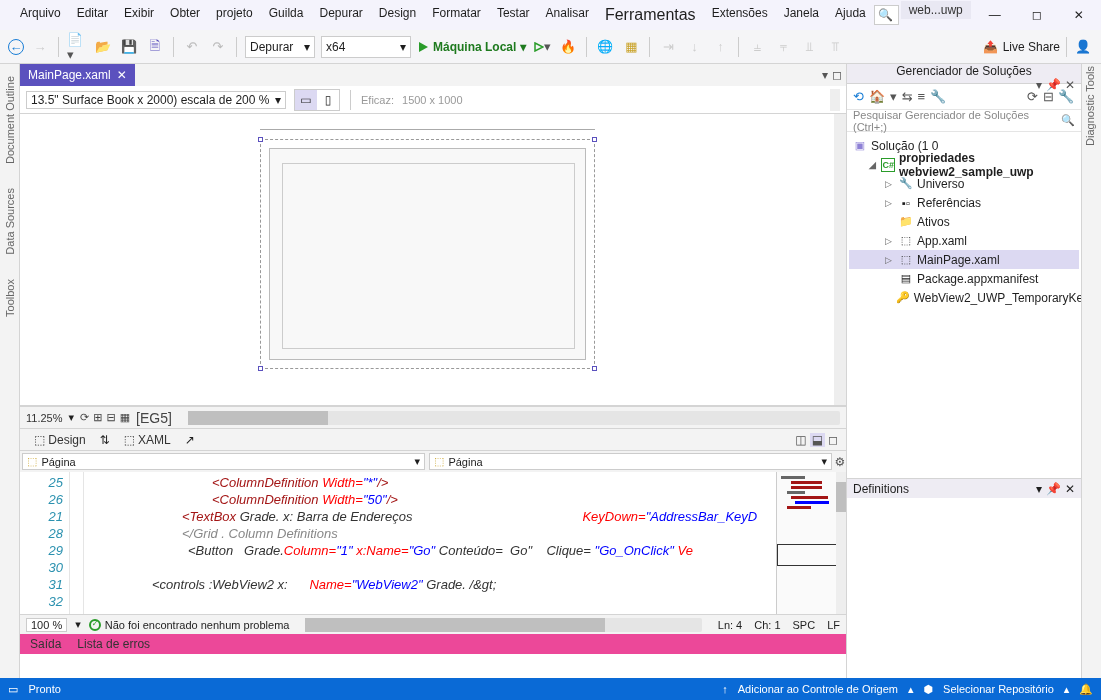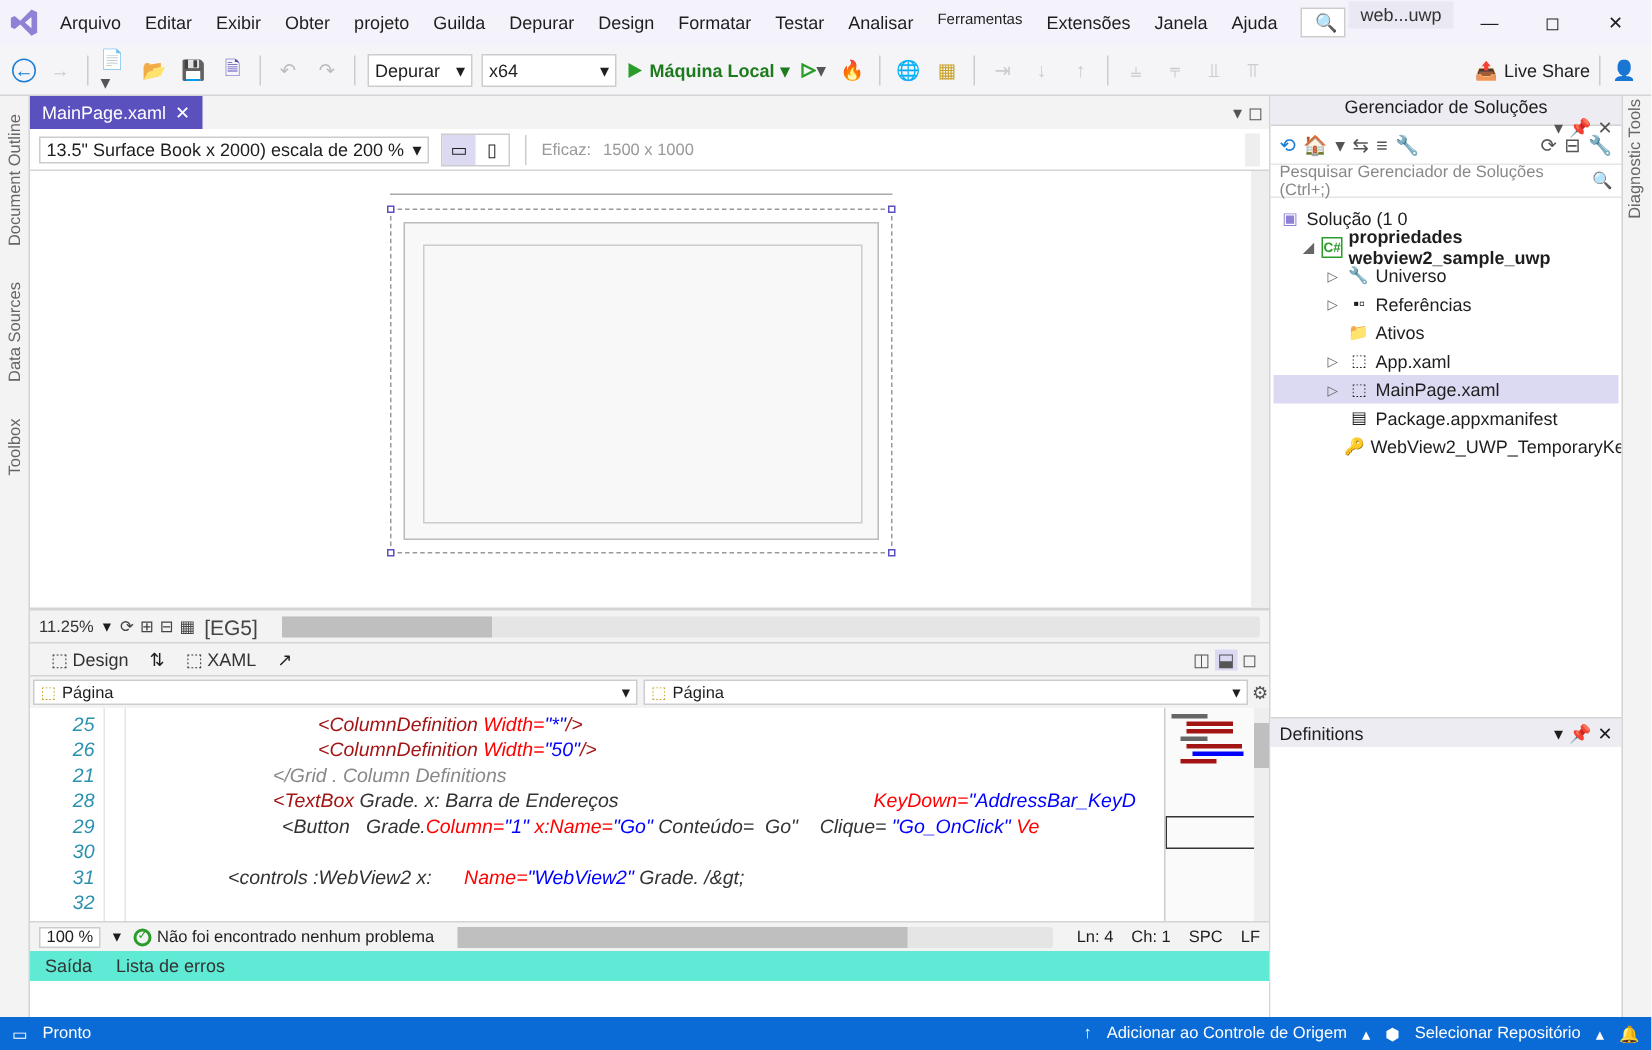--- a/index.html
+++ b/index.html
@@ -79,21 +79,21 @@
 
 .cl-tag{color:#a31515;} .cl-attr{color:#ff0000;} .cl-val{color:#0000ff;} .cl-txt{color:#333;} .cl-comment{color:#888;}
 
 .status-editor { height: 20px; border-top: 1px solid #d4d4d4; background: #f3f3f3; display: flex; align-items: center; padding: 0 6px; font-size: 11px; gap: 8px; }
 .status-editor .dd-small { border: 1px solid #ccc; background: #fff; padding: 0 4px; }
 .status-editor .no-issues { display: flex; align-items: center; gap: 4px; }
 .circle-ok { width: 12px; height: 12px; border-radius: 50%; border: 2px solid #2a9c2a; position: relative;}
 .circle-ok::after{content:"✓"; font-size:8px; color:#2a9c2a; position:absolute; left:1px; top:-2px;}
 .status-right{margin-left:auto; display:flex; gap:12px;text-align:right;}
 
-.output-tabs { height: 20px; background: #5eead4; display:flex; align-items:center; padding: 0 10px; gap: 16px; font-size: 12px;}
+.output-tabs { height: 20px; background: #ec4899; display:flex; align-items:center; padding: 0 10px; gap: 16px; font-size: 12px;}
 .output-tabs span { color: #333; }
 
 
 .right-tabs { width: 20px; background: #f3f3f3; border-left: 1px solid #d4d4d4; }
 .right-tabs .vtab { writing-mode: vertical-rl; font-size: 11px; color: #666; padding-top: 10px; }
 
 
 .right-panel { width: 235px; border-left: 1px solid #d4d4d4; display: flex; flex-direction: column; background: #fff; }
 .panel-header { height: 20px; background: #eeecf3; display: flex; align-items: center; padding: 0 6px; font-size: 12px; border-bottom: 1px solid #d4d4d4; flex-direction: column; }
 .panel-header .h-icons { margin-left: auto; display: flex; gap: 4px; color: #555; }
@@ -128,21 +128,21 @@
     <span>Editar</span>
     <span>Exibir</span>
     <span>Obter</span>
     <span>projeto</span>
     <span>Guilda</span>
     <span>Depurar</span>
     <span>Design</span>
     <span>Formatar</span>
     <span>Testar</span>
     <span>Analisar</span>
-    <span style="font-size:10px">Ferramentas</span>
+    <span style="font-size:16px">Ferramentas</span>
     <span>Extensões</span>
     <span>Janela</span>
     <span>Ajuda</span>
   </div>
   <div class="search-box">
       <span>🔍</span>
     </div>
   <div class="title-right">
     <span class="project-box">web...uwp</span>
     <div class="winbtn">—</div>
@@ -306,22 +306,22 @@
           <div>28</div>
           <div>29</div>
           <div>30</div>
           <div>31</div>
           <div>32</div>
       </div>
       <div style="width:14px;border-right:1px solid #e5e5e5"></div>
       <div class="code-content">
         <div class="code-line" style="padding-left:120px"><span class="cl-tag">&lt;ColumnDefinition </span><span class="cl-attr">Width=</span><span class="cl-val">"*"</span><span class="cl-tag">/&gt;</span></div>
         <div class="code-line" style="padding-left:120px"><span class="cl-tag">&lt;ColumnDefinition </span><span class="cl-attr">Width=</span><span class="cl-val">"50"</span><span class="cl-tag">/&gt;</span></div>
+        <div class="code-line" style="padding-left:90px"><span class="cl-tag">&lt;TextBox</span><span class="cl-txt"> Grade. x: Barra de Endereços</span><span style="display:inline-block;width:170px"></span><span class="cl-attr">KeyDown=</span><span class="cl-val">"AddressBar_KeyD</span></div>
         <div class="code-line" style="padding-left:90px"><span class="cl-comment">&lt;/Grid . Column Definitions</span></div>
-        <div class="code-line" style="padding-left:90px"><span class="cl-tag">&lt;TextBox</span><span class="cl-txt"> Grade. x: Barra de Endereços</span><span style="display:inline-block;width:170px"></span><span class="cl-attr">KeyDown=</span><span class="cl-val">"AddressBar_KeyD</span></div>
         <div class="code-line" style="padding-left:96px"><span class="cl-txt">&lt;Button</span>&nbsp;&nbsp;&nbsp;<span class="cl-txt">Grade.</span><span class="cl-attr">Column=</span><span class="cl-val">"1"</span><span class="cl-attr"> x:Name=</span><span class="cl-val">"Go"</span><span class="cl-txt"> Conteúdo=</span>&nbsp;&nbsp;<span class="cl-txt">Go"</span>&nbsp;&nbsp;&nbsp;<span class="cl-txt"> Clique=</span>&nbsp;<span class="cl-val">"Go_OnClick"</span><span class="cl-attr"> Ve</span></div>
         <div class="code-line"></div>
         <div class="code-line" style="padding-left:60px"><span class="cl-txt">&lt;controls :WebView2 x:</span>&nbsp;&nbsp;&nbsp;&nbsp;&nbsp;&nbsp;<span class="cl-attr">Name=</span><span class="cl-val">"WebView2"</span><span class="cl-txt"> Grade. /&amp;gt;</span></div>
       </div>
       <div class="code-minimap">
         <div class="minimap-line" style="background:#666;width:40%"></div>
         <div class="minimap-line" style="background:#a31515;width:50%;margin-left:10px"></div>
         <div class="minimap-line" style="background:#a31515;width:50%;margin-left:10px"></div>
         <div class="minimap-line" style="background:#666;width:30%;margin-left:6px"></div>
         <div class="minimap-line" style="background:#a31515;width:60%;margin-left:10px"></div>

